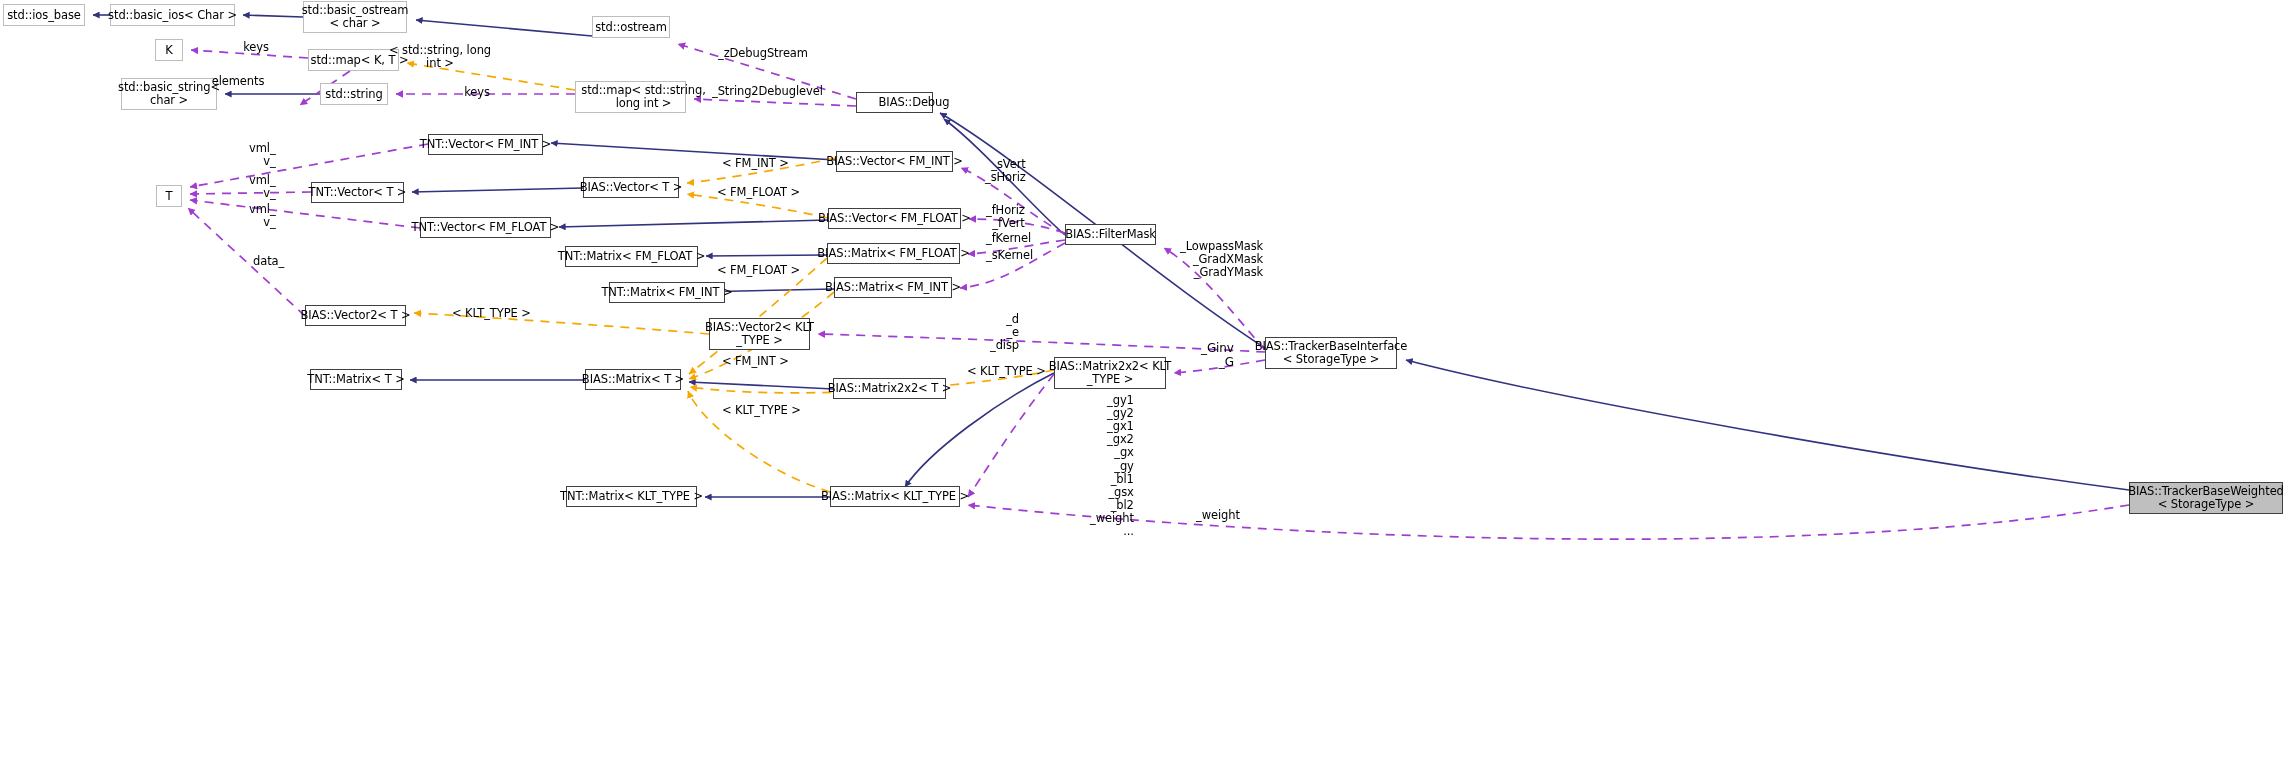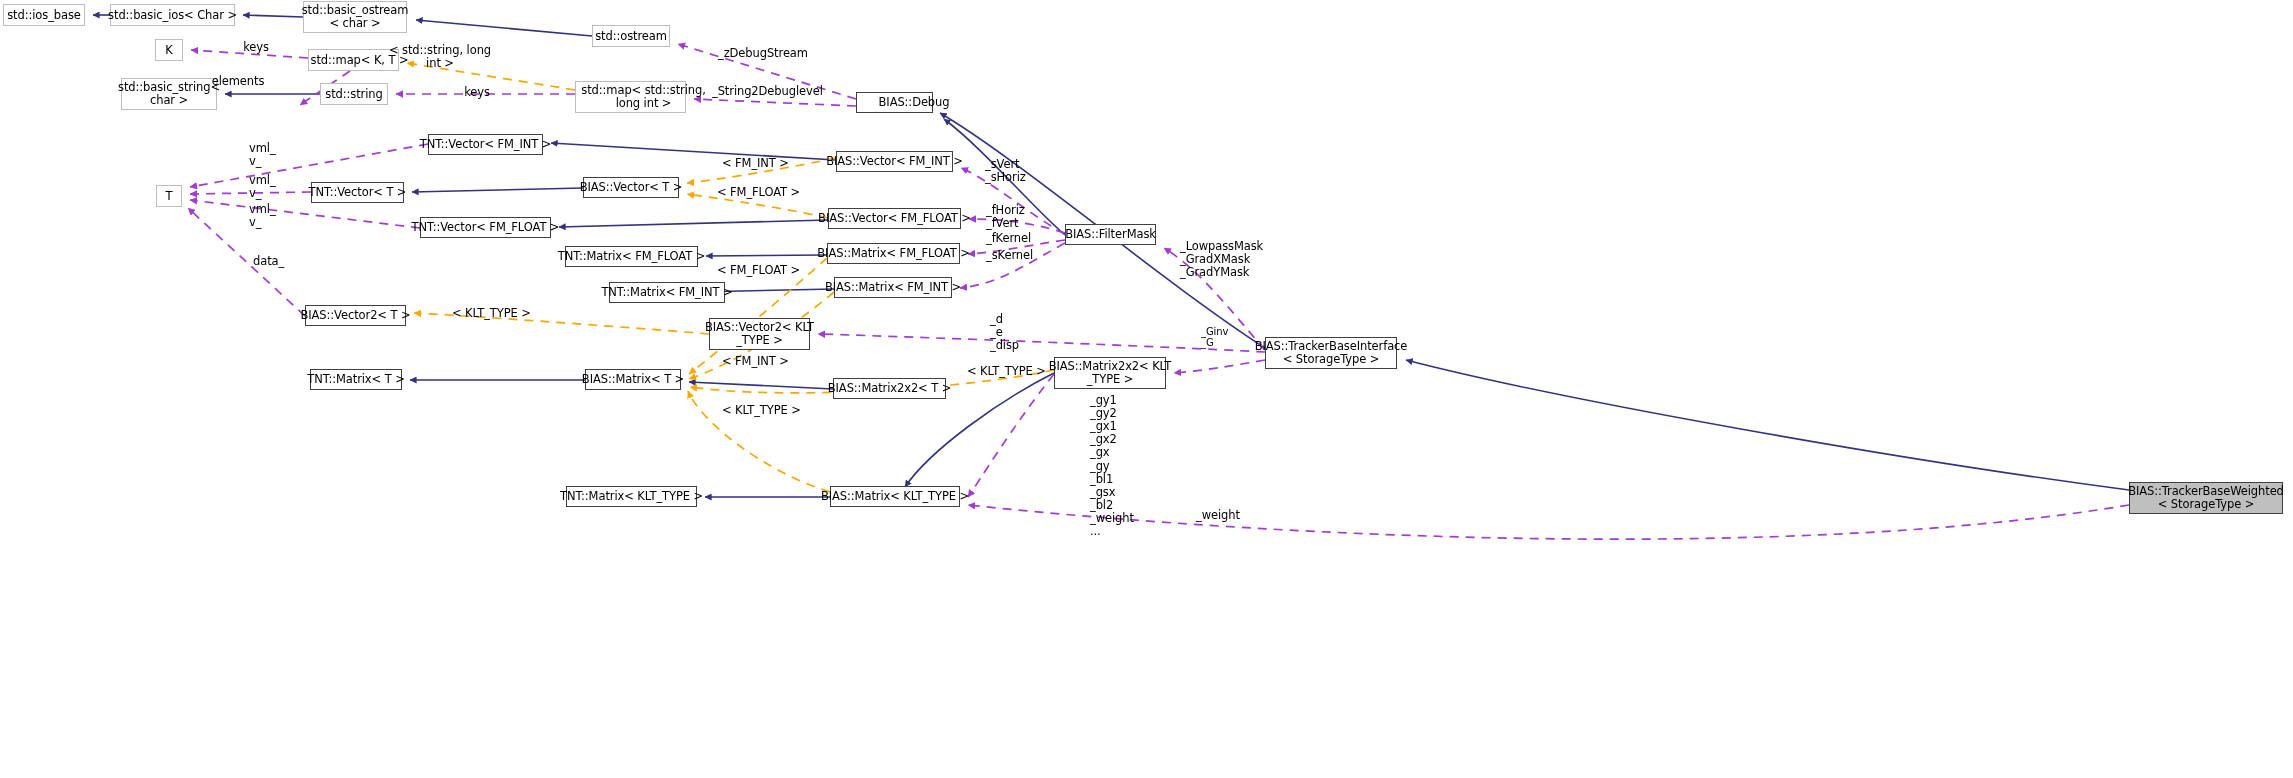--- a/index.html
+++ b/index.html
@@ -49,21 +49,21 @@
     color: #000000;
   }
   .edge-label {
     position: absolute;
     color: #000000;
     white-space: pre;
     line-height: 1.14;
     letter-spacing: -0.1px;
   }
   .el-c { text-align: center; }
-  .el-l { text-align: left; }
+  .el-l { text-align: right; }
 </style>
 </head>
 <body>
 
 <div id="diagram">
 
   <svg id="edge-layer" viewBox="0 0 2293 778" preserveAspectRatio="none" xmlns="http://www.w3.org/2000/svg">
     <defs>
       <marker id="arrI" viewBox="0 0 10 10" refX="9.5" refY="5" markerWidth="7" markerHeight="7" orient="auto-start-reverse" markerUnits="userSpaceOnUse">
         <path d="M 0 0 L 10 5 L 0 10 z" fill="#32327f"></path>
@@ -126,21 +126,21 @@
       <path d="M 1054 370 C 960 390, 780 400, 690 387"></path>
       <path d="M 830 492 C 760 470, 700 420, 688 391"></path>
     </g>
   </svg>
 
   <div id="nodes">
       <div class="node plain" style="left: 3px; top: 4px; width: 82px; height: 22px; font-size: 11.5px;">std::ios_base</div>
       <div class="node plain" style="left: 110px; top: 4px; width: 125px; height: 22px; font-size: 11.5px;">std::basic_ios&lt; Char &gt;</div>
       <div class="node plain" style="left: 303px; top: 1px; width: 104px; height: 32px; font-size: 11.5px;">std::basic_ostream
 &lt; char &gt;</div>
-      <div class="node plain" style="left: 592px; top: 25px; width: 78px; height: 22px; font-size: 11.5px;">std::ostream</div>
+      <div class="node plain" style="left: 592px; top: 16px; width: 78px; height: 22px; font-size: 11.5px;">std::ostream</div>
       <div class="node plain" style="left: 155px; top: 39px; width: 28px; height: 22px; font-size: 11.5px;">K</div>
       <div class="node plain" style="left: 308px; top: 49px; width: 91px; height: 22px; font-size: 11.5px; padding-left: 12px;">std::map&lt; K, T &gt;</div>
       <div class="node plain" style="left: 121px; top: 78px; width: 96px; height: 32px; font-size: 11.5px;">std::basic_string&lt;
 char &gt;</div>
       <div class="node plain" style="left: 320px; top: 83px; width: 68px; height: 22px; font-size: 11.5px;">std::string</div>
       <div class="node plain" style="left: 575px; top: 81px; width: 111px; height: 32px; font-size: 11.5px; padding-left: 26px;">std::map&lt; std::string,
 long int &gt;</div>
       <div class="node solid" style="left: 856px; top: 92px; width: 77px; height: 21px; font-size: 11.5px; padding-left: 39px;">BIAS::Debug</div>
       <div class="node solid" style="left: 428px; top: 134px; width: 115px; height: 21px; font-size: 11.5px;">TNT::Vector&lt; FM_INT &gt;</div>
       <div class="node solid" style="left: 836px; top: 151px; width: 117px; height: 21px; font-size: 11.5px;">BIAS::Vector&lt; FM_INT &gt;</div>
@@ -193,21 +193,21 @@
       <div class="edge-label el-l" style="left: 1180px; top: 240px; font-size: 11.5px;">_LowpassMask
 _GradXMask
 _GradYMask</div>
       <div class="edge-label el-l" style="left: 986px; top: 249px; font-size: 11.5px;">_sKernel</div>
       <div class="edge-label el-l" style="left: 253px; top: 255px; font-size: 11.5px;">data_</div>
       <div class="edge-label el-l" style="left: 717px; top: 264px; font-size: 11.5px;">&lt; FM_FLOAT &gt;</div>
       <div class="edge-label el-l" style="left: 452px; top: 307px; font-size: 11.5px;">&lt; KLT_TYPE &gt;</div>
       <div class="edge-label el-l" style="left: 990px; top: 313px; font-size: 11.5px;">_d
 _e
 _disp</div>
-      <div class="edge-label el-l" style="left: 1201px; top: 326px; font-size: 10px;">_Ginv
+      <div class="edge-label el-l" style="left: 1201px; top: 342px; font-size: 12px;">_Ginv
 _G</div>
       <div class="edge-label el-l" style="left: 722px; top: 355px; font-size: 11.5px;">&lt; FM_INT &gt;</div>
       <div class="edge-label el-l" style="left: 967px; top: 365px; font-size: 11.5px;">&lt; KLT_TYPE &gt;</div>
       <div class="edge-label el-l" style="left: 722px; top: 404px; font-size: 11.5px;">&lt; KLT_TYPE &gt;</div>
       <div class="edge-label el-l" style="left: 1090px; top: 394px; font-size: 11.5px;">_gy1
 _gy2
 _gx1
 _gx2
 _gx
 _gy

